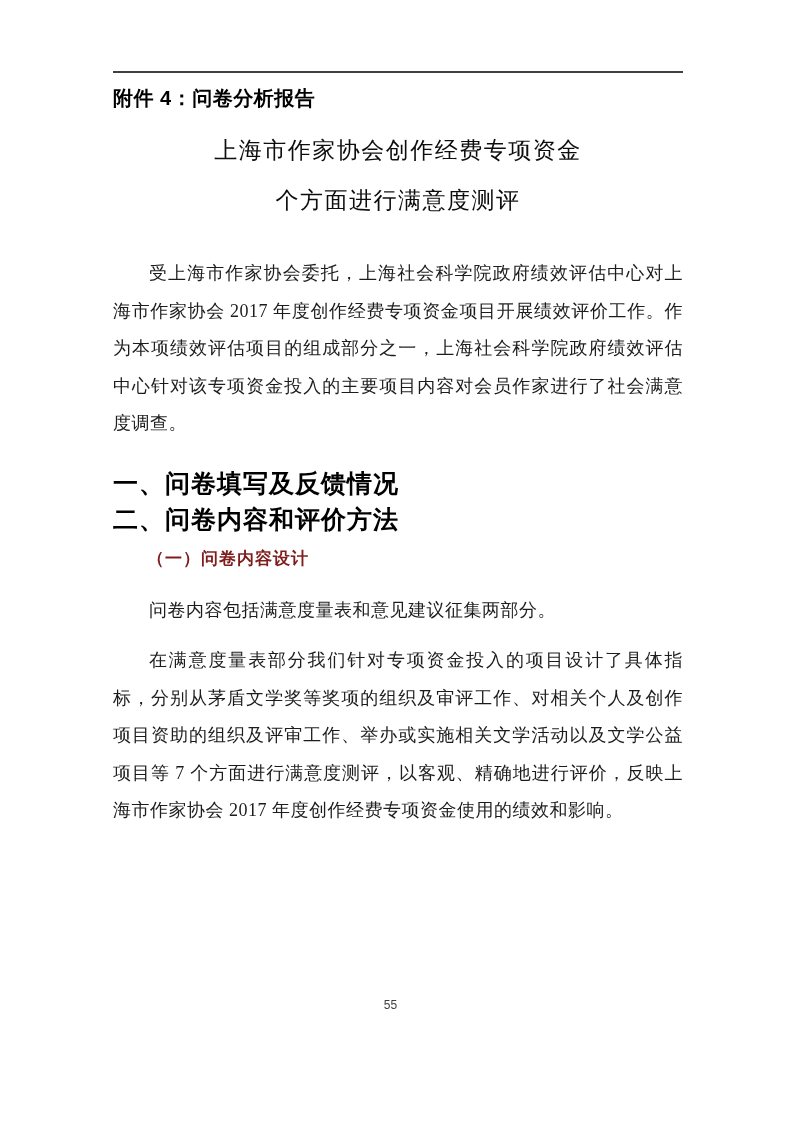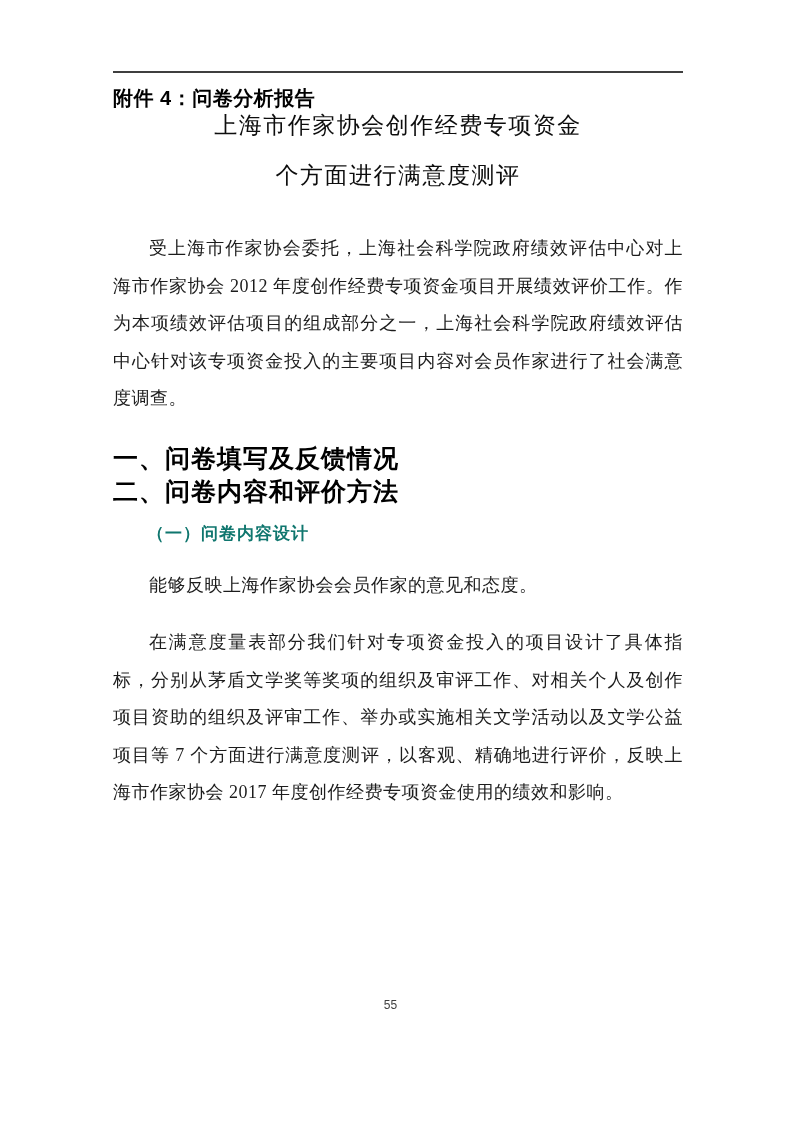--- a/index.html
+++ b/index.html
@@ -40,21 +40,21 @@
   .doc-title {
     margin: 0;
     text-align: center;
     font-family: "Liberation Sans", "DejaVu Sans", sans-serif;
     font-size: 23px;
     font-weight: 500;
     line-height: 30px;
     color: #0d0d0d;
     letter-spacing: 1.5px;
   }
-  .doc-title.line1 { }
+  .doc-title.line1 { margin-top: 25px; }
   .doc-title.line2 { margin-top: 20px; }
   .body-para {
     margin: 0;
     font-size: 18px;
     line-height: 37.5px;
     text-align: justify;
     text-indent: 2em;
     letter-spacing: 0.5px;
     color: #1c1c1c;
   }
@@ -63,32 +63,32 @@
     margin: 0;
     font-family: "Liberation Sans", "DejaVu Sans", sans-serif;
     font-size: 25px;
     font-weight: 600;
     line-height: 26px;
     color: #000000;
     letter-spacing: 1px;
   }
   .section-1-heading { margin-top: 27px; }
   .para-s1 { margin-top: 6px; }
-  .section-2-heading { margin-top: 10px; font-family: Liberation Mono, monospace; }
+  .section-2-heading { margin-top: 10px; }
   .subsection-heading {
     margin: 16px 0 0 0;
     padding-left: 2em;
     font-size: 17px;
     font-weight: bold;
     line-height: 22px;
-    color: #0f766e;
+    color: #7f1d1d;
     letter-spacing: 1px;
   }
   .para-sub1 { margin-top: 22px; }
-  .para-sub2 { margin-top: 20px; }
+  .para-sub2 { margin-top: 13px; }
   .page-number {
     position: absolute;
     left: 0;
     right: 12px;
     top: 998px;
     text-align: center;
     font-family: "Liberation Sans", "DejaVu Sans", sans-serif;
     font-size: 12px;
     color: #3f3f3f;
   }
@@ -100,29 +100,29 @@
   <div class="content">
 
     <div class="top-rule"></div>
 
     <h3 class="attachment-heading">附件 4：问卷分析报告</h3>
 
     <h1 class="doc-title line1">上海市作家协会创作经费专项资金</h1>
 
     <h1 class="doc-title line2">个方面进行满意度测评</h1>
 
-    <p class="body-para para-intro">受上海市作家协会委托，上海社会科学院政府绩效评估中心对上海市作家协会 2012 年度创作经费专项资金项目开展绩效评价工作。作为本项绩效评估项目的组成部分之一，上海社会科学院政府绩效评估中心针对该专项资金投入的主要项目内容对会员作家进行了社会满意度调查。</p>
+    <p class="body-para para-intro">受上海市作家协会委托，上海社会科学院政府绩效评估中心对上海市作家协会 2017 年度创作经费专项资金项目开展绩效评价工作。作为本项绩效评估项目的组成部分之一，上海社会科学院政府绩效评估中心针对该专项资金投入的主要项目内容对会员作家进行了社会满意度调查。</p>
 
     <h2 class="section-heading section-1-heading">一、问卷填写及反馈情况</h2>
 
 
     <h2 class="section-heading section-2-heading">二、问卷内容和评价方法</h2>
 
     <h3 class="subsection-heading">（一）问卷内容设计</h3>
 
-    <p class="body-para para-sub1">能够反映上海作家协会会员作家的意见和态度。</p>
+    <p class="body-para para-sub1">问卷内容包括满意度量表和意见建议征集两部分。</p>
 
     <p class="body-para para-sub2">在满意度量表部分我们针对专项资金投入的项目设计了具体指标，分别从茅盾文学奖等奖项的组织及审评工作、对相关个人及创作项目资助的组织及评审工作、举办或实施相关文学活动以及文学公益项目等 7 个方面进行满意度测评，以客观、精确地进行评价，反映上海市作家协会 2017 年度创作经费专项资金使用的绩效和影响。</p>
 
   </div>
 
   <div class="page-number">55</div>
 </div>
 
 </body></html>

